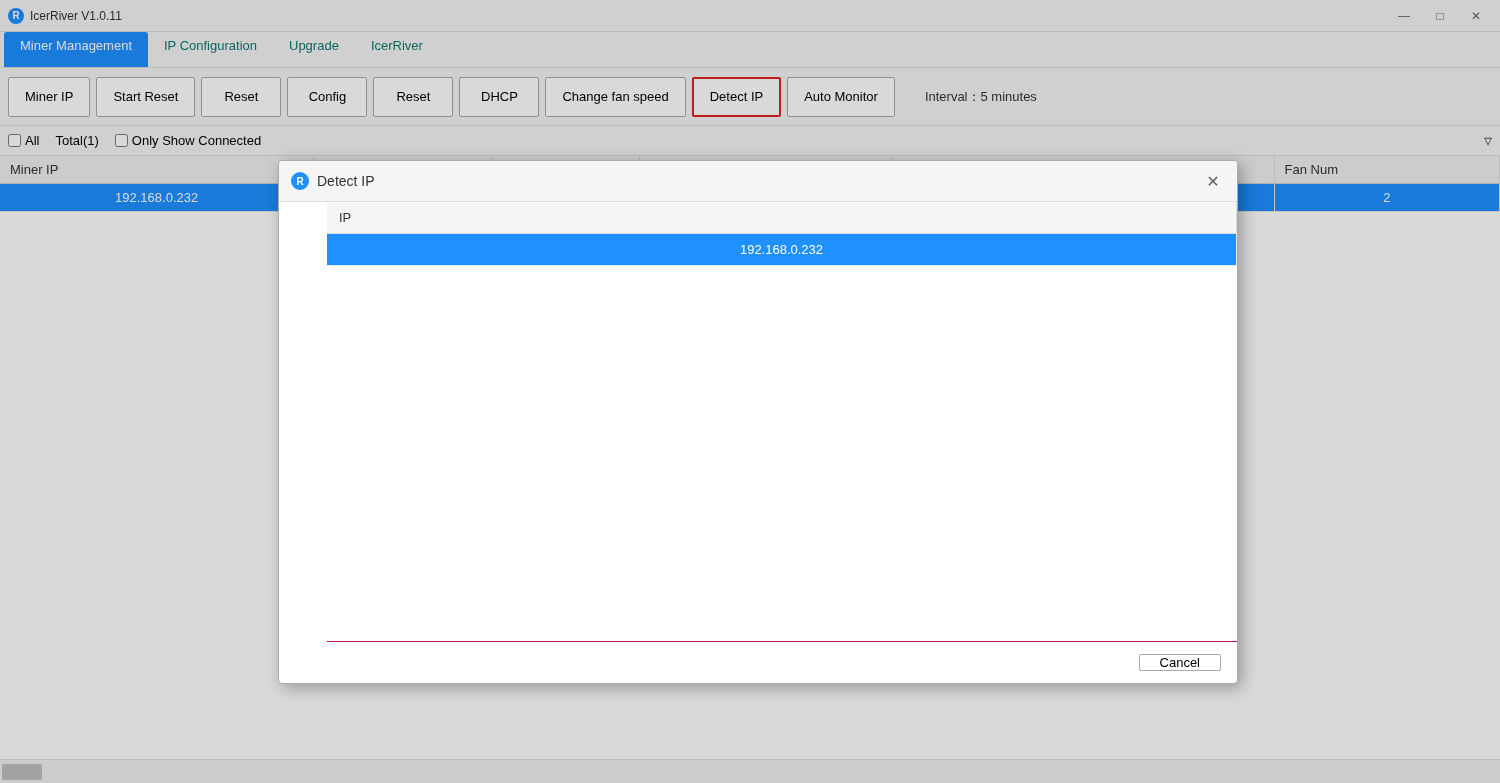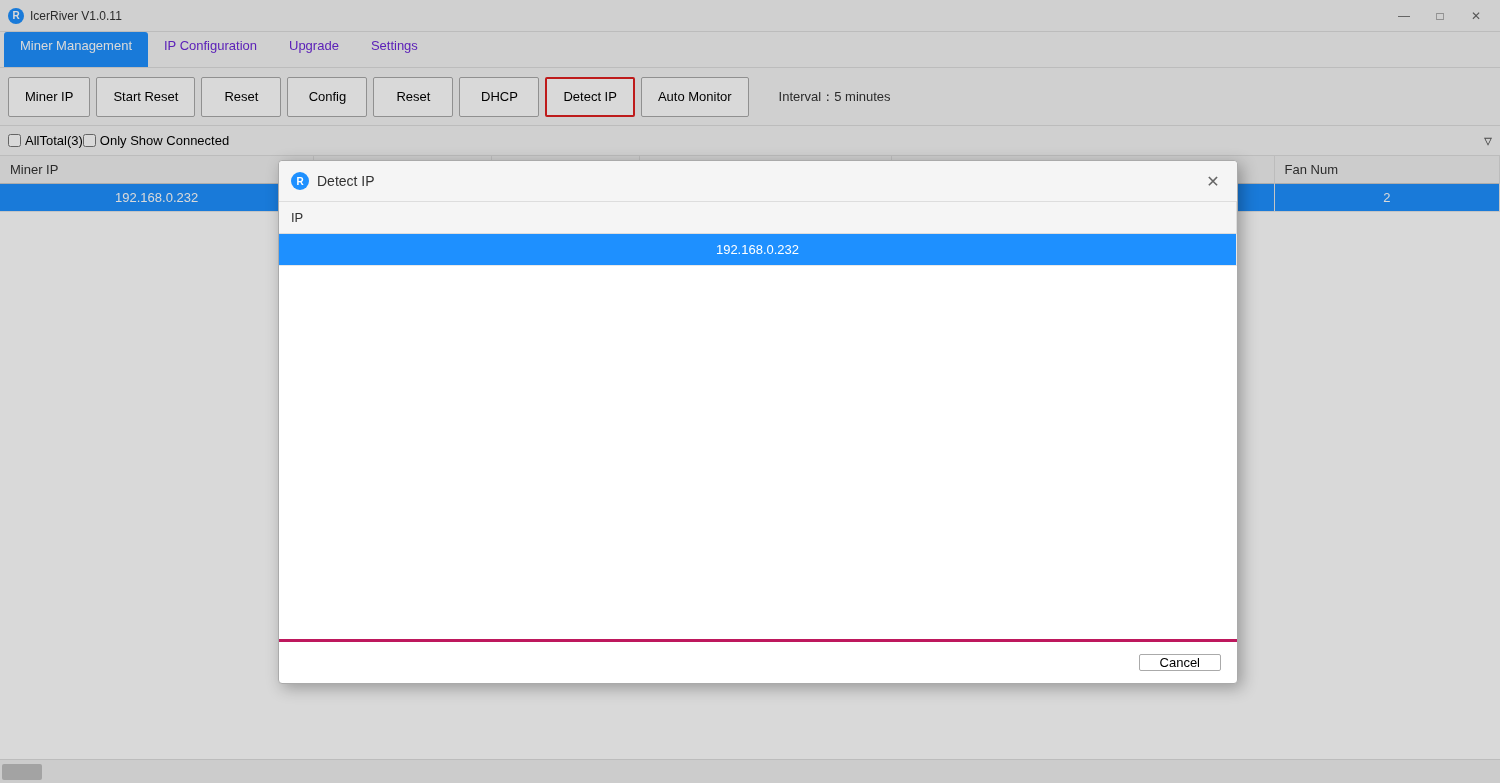--- a/index.html
+++ b/index.html
@@ -66,21 +66,21 @@
       display: flex;
       background: #f5f5f5;
       border-bottom: 1px solid #ddd;
       height: 36px;
       padding: 0 4px;
     }
     .menu-tab {
       padding: 6px 16px;
       cursor: pointer;
       font-size: 13px;
-      color: #6d28d9;
+      color: #0f766e;
       border-radius: 3px 3px 0 0;
     }
     .menu-tab.active {
       background: #1e90ff;
       color: white;
     }
 
     
     .toolbar {
       display: flex;
@@ -114,20 +114,21 @@
     }
 
     
     .status-bar {
       display: flex;
       align-items: center;
       background: #f5f5f5;
       border-bottom: 1px solid #ddd;
       padding: 4px 8px;
       height: 30px;
+      gap: 16px;
     }
     .checkbox-label {
       display: flex;
       align-items: center;
       gap: 4px;
       font-size: 13px;
       cursor: pointer;
     }
     .filter-icon {
       margin-left: auto;
@@ -254,21 +255,22 @@
       justify-content: center;
       border-radius: 2px;
     }
 
     
     .modal-content {
       padding: 0;
     }
     .modal-table-container {
       min-height: 440px;
-      border-bottom: 3px solid #be185d;
+      border-bottom: 1px solid #be185d;
+      margin-left: 48px;
     }
     .modal-table {
       width: 100%;
       border-collapse: collapse;
       font-size: 13px;
     }
     .modal-table thead tr {
       background: #f5f5f5;
       border-bottom: 1px solid #ddd;
     }
@@ -323,42 +325,43 @@
     <button class="title-bar-btn">□</button>
     <button class="title-bar-btn close">✕</button>
   </div>
 </div>
 
 <div class="menu-bar">
 
 <div class="menu-tab active">Miner Management</div>
     <div class="menu-tab">IP Configuration</div>
     <div class="menu-tab">Upgrade</div>
-    <div class="menu-tab">Settings</div>
+    <div class="menu-tab">IcerRiver</div>
   </div>
 
 <div class="toolbar">
 
 <button class="toolbar-btn">Miner IP</button>
     <button class="toolbar-btn">Start Reset</button>
     <button class="toolbar-btn">Reset</button>
     <button class="toolbar-btn">Config</button>
     <button class="toolbar-btn">Reset</button>
     <button class="toolbar-btn">DHCP</button>
+    <button class="toolbar-btn">Change fan speed</button>
     <button class="toolbar-btn highlighted">Detect IP</button>
     <button class="toolbar-btn">Auto Monitor</button>
     <span class="toolbar-interval">Interval：5 minutes</span>
   </div>
 
 <div class="status-bar">
   <label class="checkbox-label">
     <input type="checkbox" style="">
     <span>All</span>
   </label>
-  <span>Total(3)</span>
+  <span>Total(1)</span>
   <label class="checkbox-label">
     <input type="checkbox" style="">
     <span>Only Show Connected</span>
   </label>
   <div class="filter-icon">▿</div>
 </div>
 
 <div class="table-container">
   <table>
     <thead>

